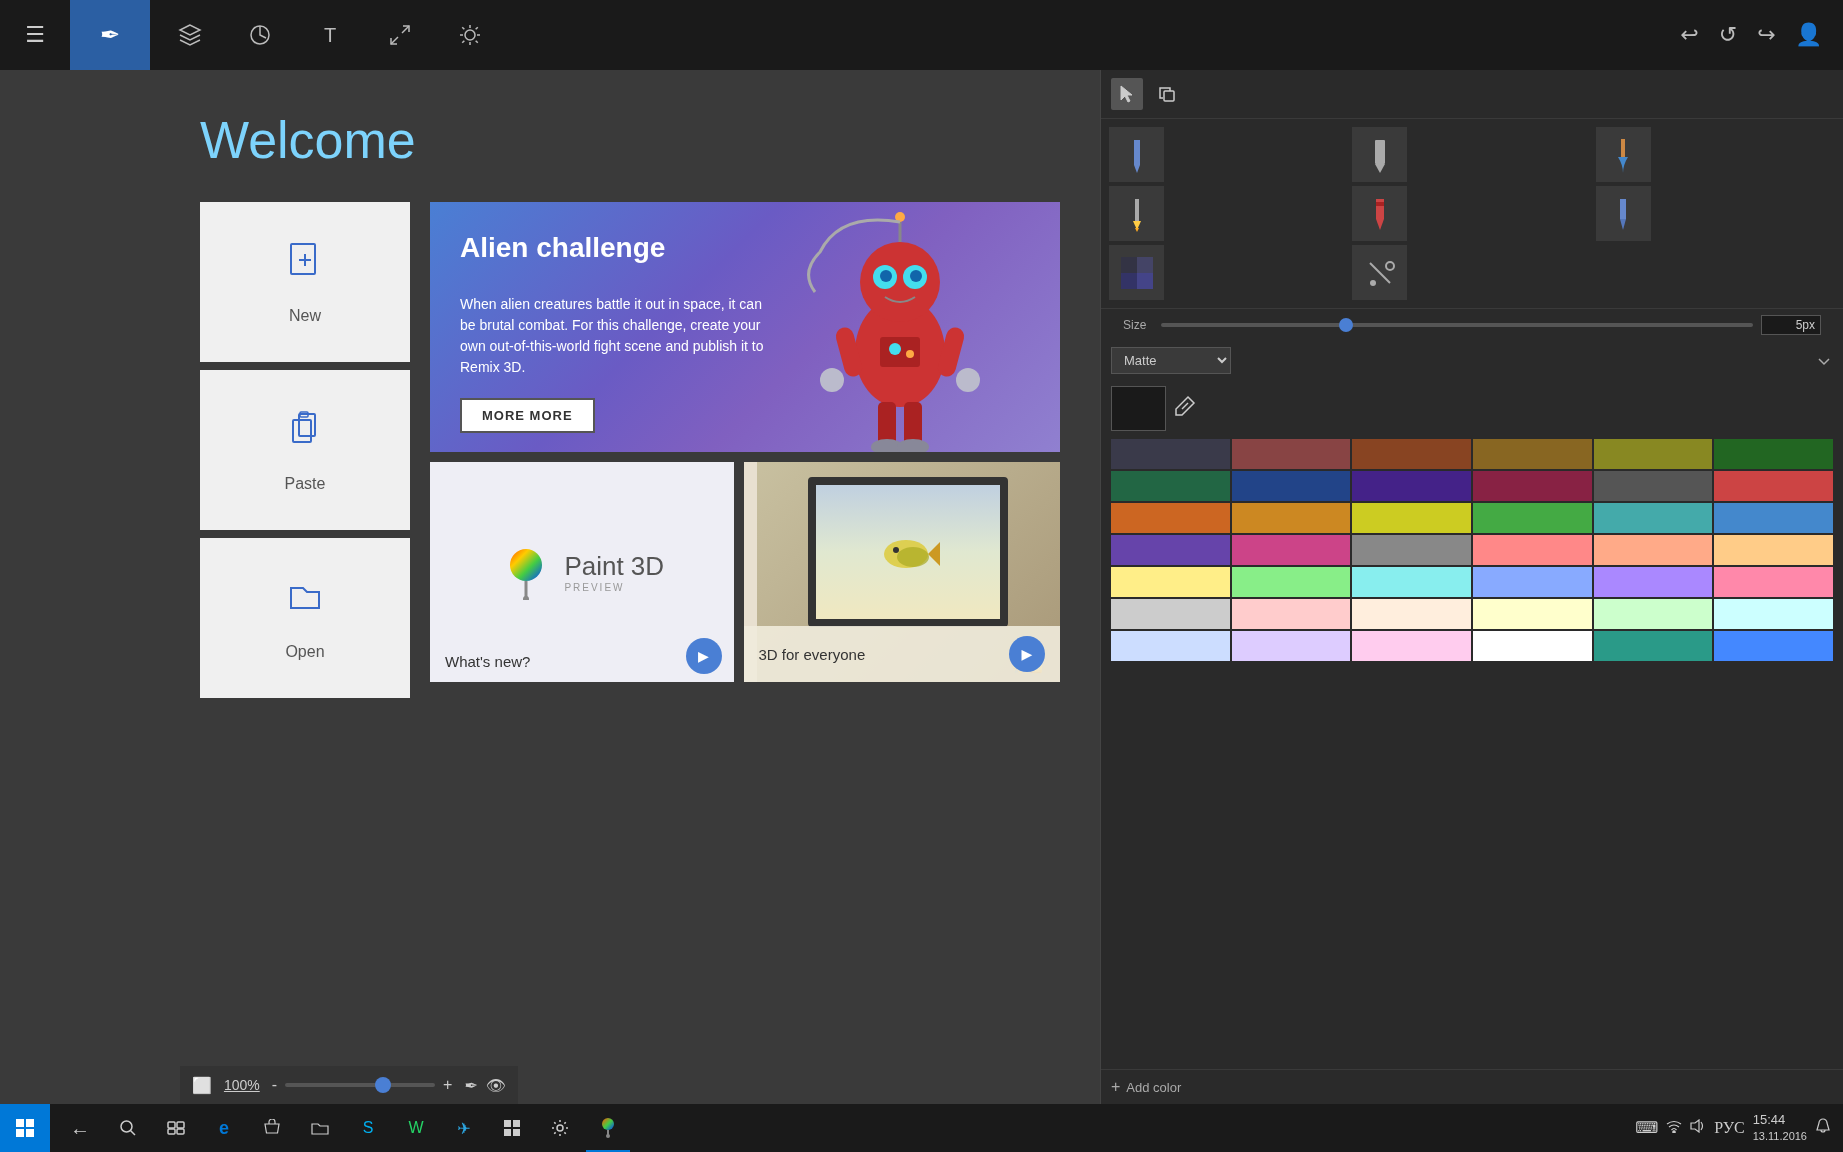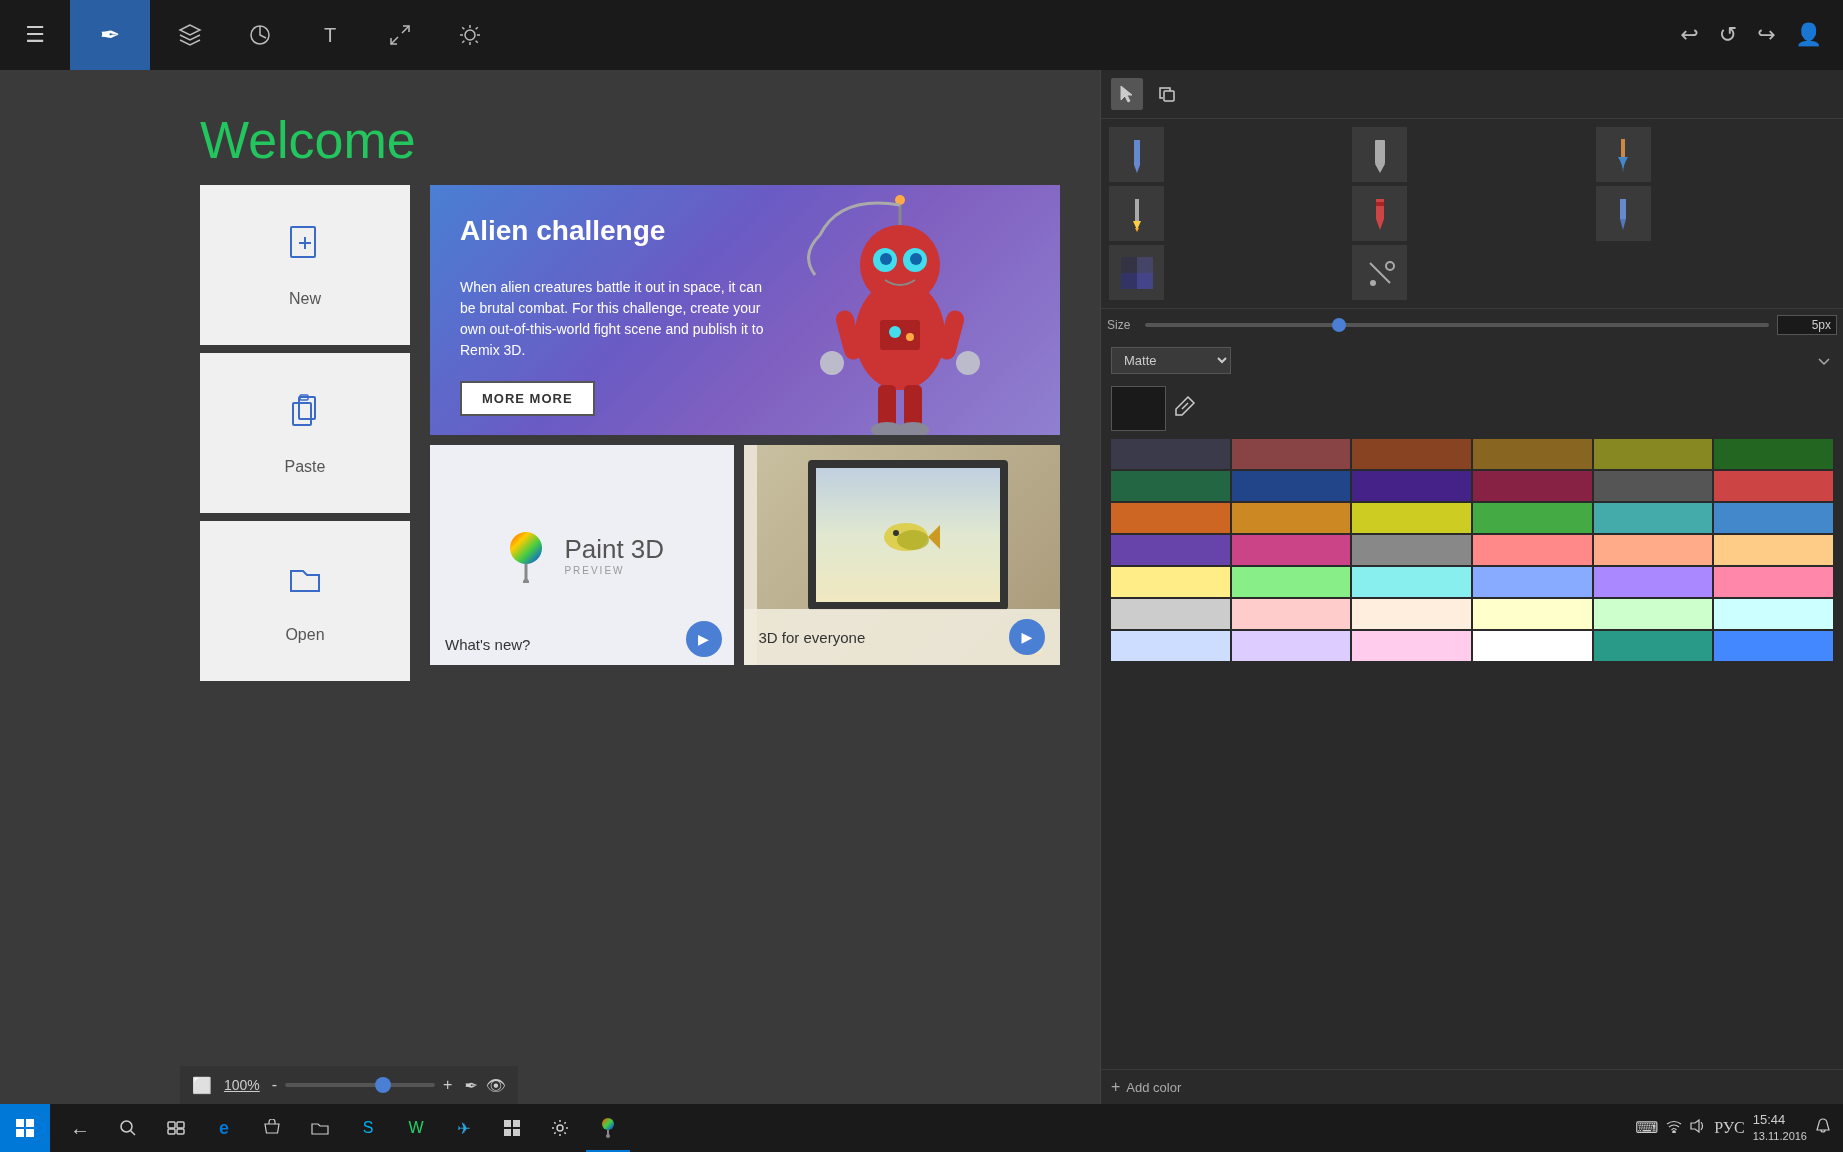--- a/index.html
+++ b/index.html
@@ -82,24 +82,24 @@
     
     .welcome-panel {
       width: 1100px;
       height: 100%;
       background: #3a3a3a;
       padding: 40px 40px 40px 200px;
       position: relative;
       overflow: hidden;
     }
     .welcome-title {
-      color: #22c55e;
+      color: #7dd3fc;
       font-size: 52px;
       font-weight: 300;
-      margin-bottom: 15px;
+      margin-bottom: 32px;
     }
 
     .welcome-content {
       display: flex;
       gap: 20px;
       height: calc(100% - 100px);
     }
 
     
     .action-buttons {
@@ -319,21 +319,21 @@
       justify-content: center;
       background: #3a3a3a;
       cursor: pointer;
       font-size: 20px;
       color: #ccc;
     }
 
     .panel-size-row {
       display: flex;
       align-items: center;
-      padding: 6px 6px;
+      padding: 6px 22px;
       gap: 8px;
       border-top: 1px solid #3a3a3a;
     }
     .size-label {
       color: #aaa;
       font-size: 12px;
       min-width: 30px;
     }
     .size-input {
       background: #1a1a1a;

